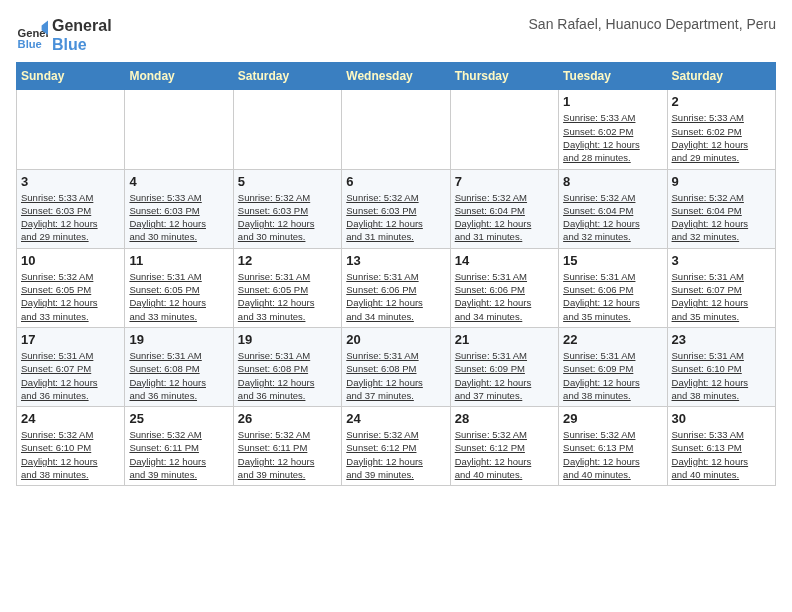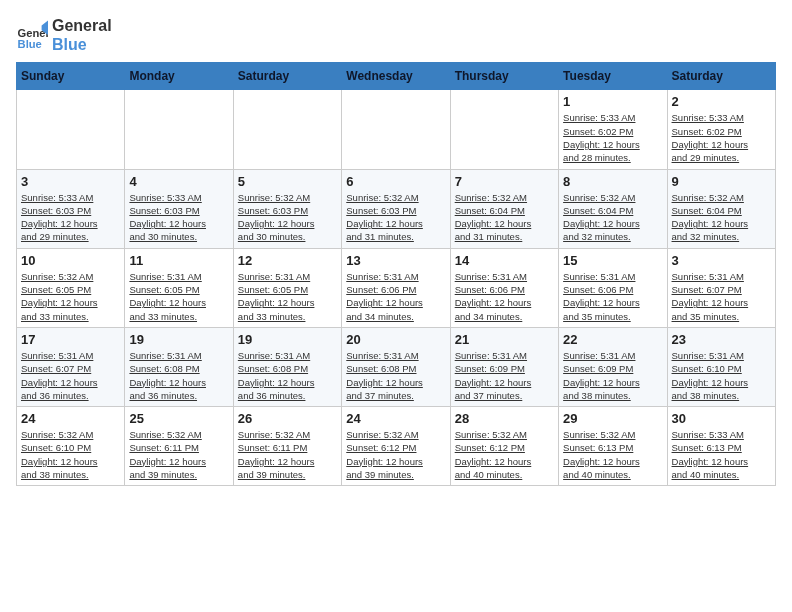--- a/index.html
+++ b/index.html
@@ -37,21 +37,21 @@
       font-size: 14px;
       color: #555;
     }
     .calendar {
       width: 100%;
       border-collapse: collapse;
       font-size: 10px;
     }
     .calendar th {
       background-color: #3a7fc1;
-      color: #0f172a;
+      color: #fef9c3;
       padding: 6px 4px;
       text-align: left;
       font-size: 12px;
       font-weight: bold;
       border: 1px solid #3a7fc1;
     }
     .calendar td {
       border: 1px solid #ccc;
       vertical-align: top;
       padding: 4px;
@@ -92,20 +92,21 @@
       <text x="2" y="36" font-size="14" font-weight="bold" fill="#4a90d9">Blue</text>
       <polygon points="32,8 40,2 40,20 32,14" fill="#4a90d9"></polygon>
       <polygon points="32,8 40,2 36,5" fill="#2a5fa8"></polygon>
     </svg>
     <div style="line-height:1.2">
       <div style="font-size:16px;font-weight:bold;color:#333;">General</div>
       <div style="font-size:16px;font-weight:bold;color:#4a90d9;">Blue</div>
     </div>
   </div>
   <div class="title-block">
+    <div class="subtitle">San Rafael, Huanuco Department, Peru</div>
   </div>
 </div>
 
 <table class="calendar">
   <thead>
     <tr>
     <th>Sunday</th>
         <th>Monday</th>
         <th>Saturday</th>
         <th>Wednesday</th>

